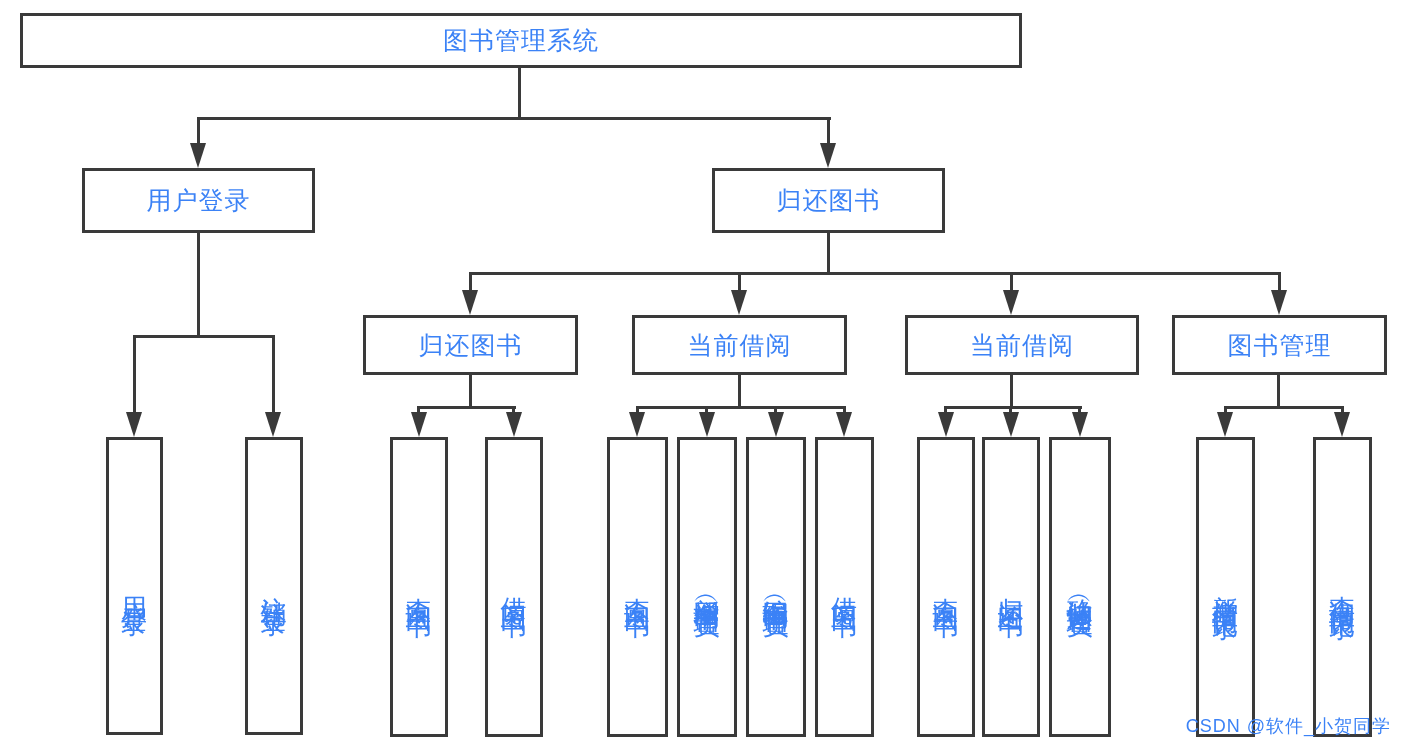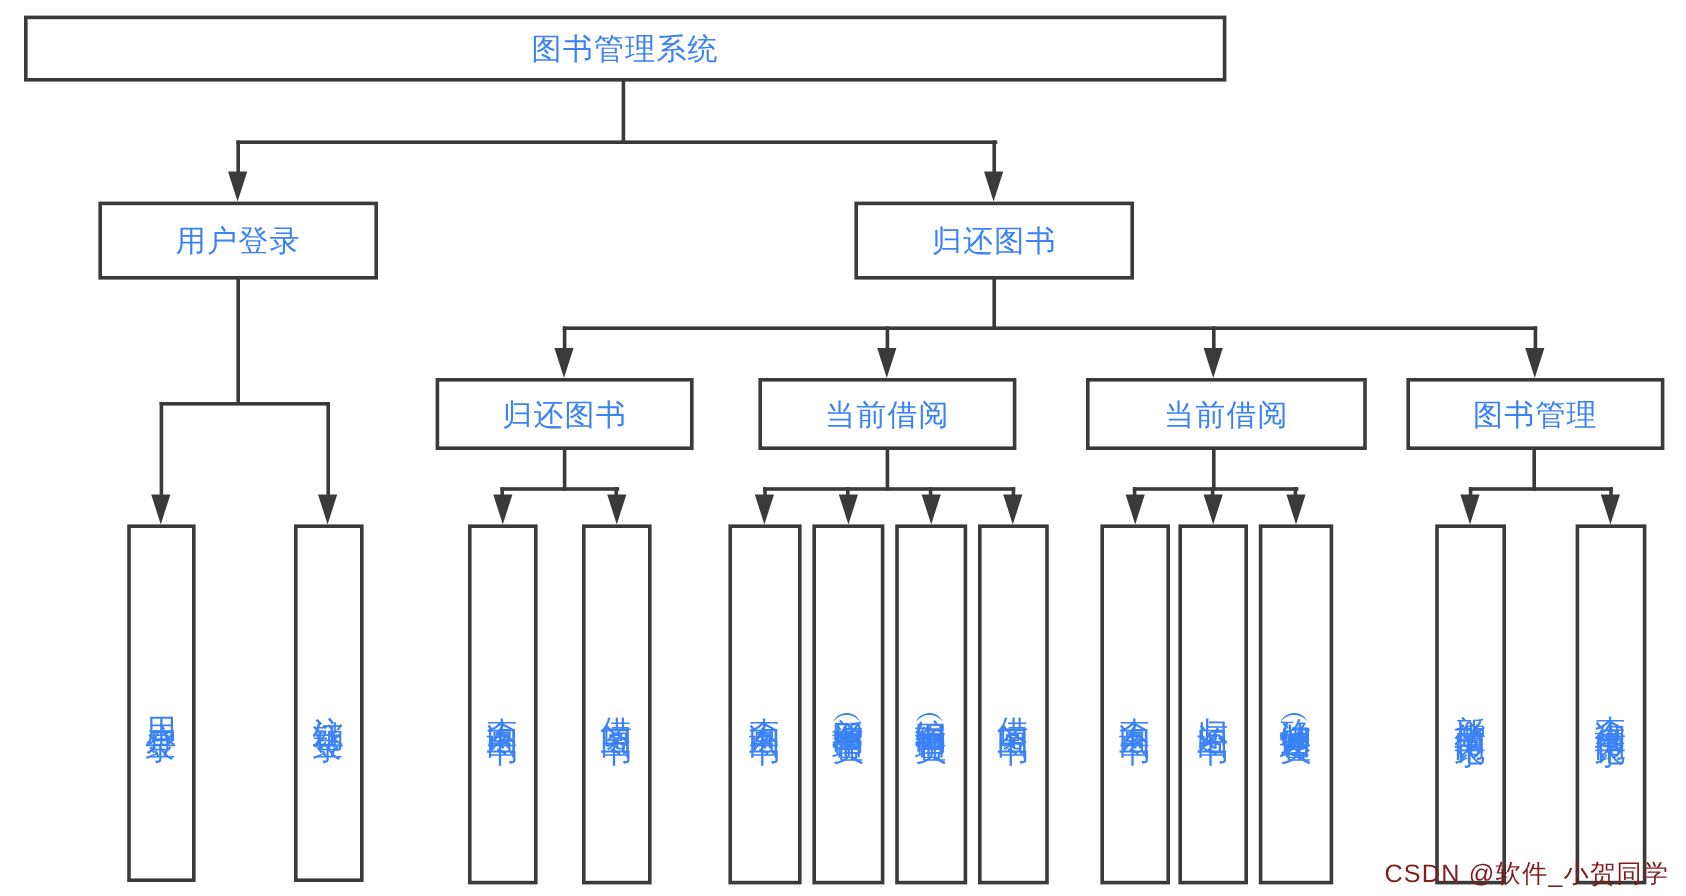--- a/index.html
+++ b/index.html
@@ -31,21 +31,21 @@
   .hl{height:3px;}
   .arrow{
     position:absolute;width:0;height:0;
     border-left:8px solid transparent;
     border-right:8px solid transparent;
     border-top:25px solid #3a3a3a;
   }
   .watermark{
     position:absolute;
     top:714px;right:14px;
-    font-size:21px;color:#7f1d1d;
+    font-size:18px;color:#3b82f6;
     letter-spacing:1px;white-space:nowrap;
     z-index:10;
   }
 </style>
 </head>
 <body>
 
 <div id="canvas">
 
   <div class="node h" style="left:20px;top:13px;width:1002px;height:55px">

